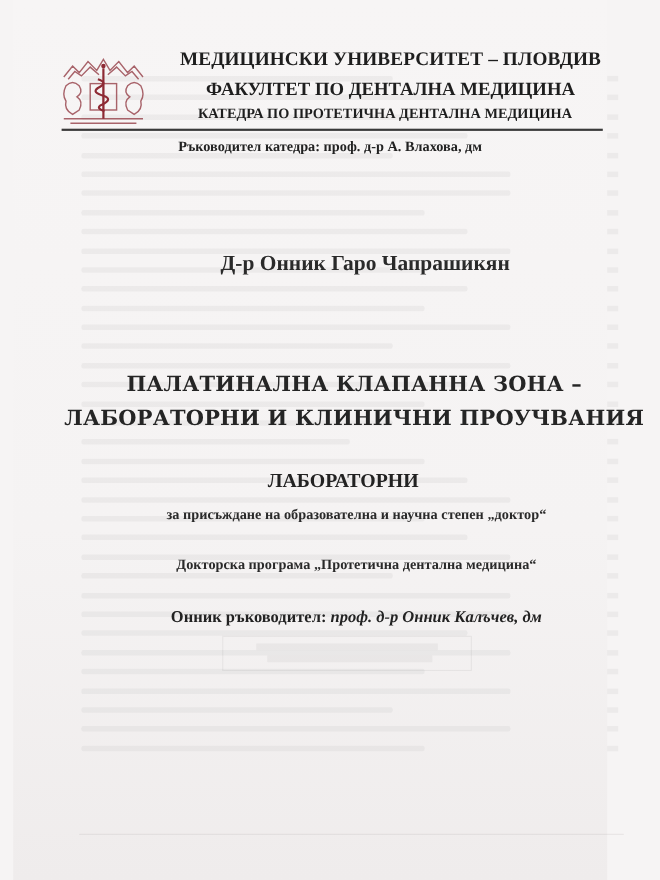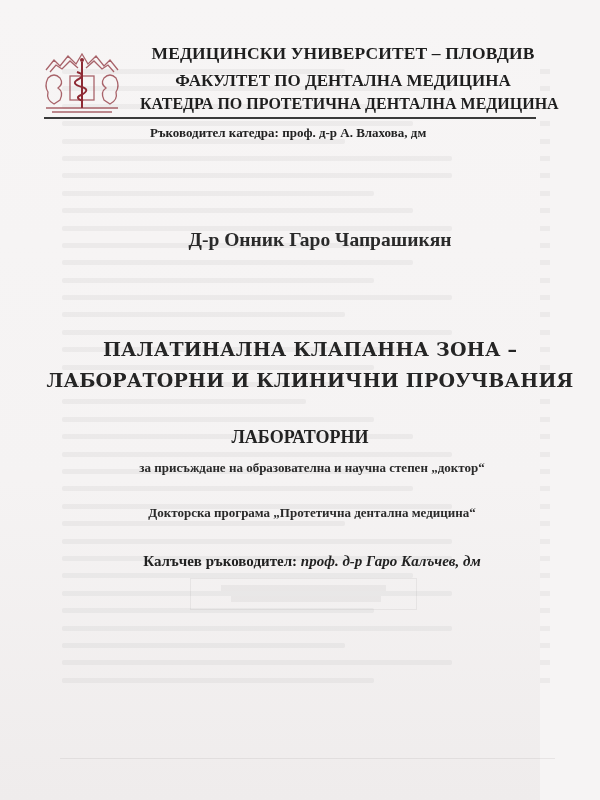--- a/index.html
+++ b/index.html
@@ -10,21 +10,21 @@
       width: 600px;
       height: 800px;
       overflow: hidden;
       background: #f6f4f4;
       position: relative;
       font-family: "Liberation Serif", "DejaVu Serif", serif;
       color: #222;
     }
     .page {
       position: absolute;
-      left: 0; top: 0;
+      left: 12px; top: 0;
       width: 540px; height: 800px;
       background: linear-gradient(180deg, #f7f5f5 0%, #f5f3f3 60%, #efecec 100%);
     }
     
     .bleed {
       position: absolute;
       left: 62px;
       top: 62px;
       width: 488px;
       pointer-events: none;
@@ -115,21 +115,21 @@
     .fac {
       top: 71px;
       left: 158px;
       width: 370px;
       font-size: 17px;
     }
     .dept {
       top: 95px;
       left: 140px;
       width: 396px;
-      font-size: 16px;
+      font-size: 13px;
     }
     .rule {
       position: absolute;
       left: 44px;
       top: 117px;
       width: 492px;
       height: 2px;
       background: #3a3a3a;
     }
     .head {
@@ -307,16 +307,16 @@
   <div class="author">Д-р Онник Гаро Чапрашикян</div>
 
   <div class="title t1">ПАЛАТИНАЛНА КЛАПАННА ЗОНА –</div>
   <div class="title t2">ЛАБОРАТОРНИ И КЛИНИЧНИ ПРОУЧВАНИЯ</div>
 
   <div class="diss">ЛАБОРАТОРНИ</div>
   <div class="award">за присъждане на образователна и научна степен „доктор“</div>
   <div class="program">Докторска програма „Протетична дентална медицина“</div>
 
   <div class="supervisor">
-    <span>Калъчев ръководител: </span><span class="sv-name">проф. д-р Гаро Калъчев, дм</span>
+    <span>Онник ръководител: </span><span class="sv-name">проф. д-р Онник Калъчев, дм</span>
   </div>
 
 </div>
 
 </body></html>

